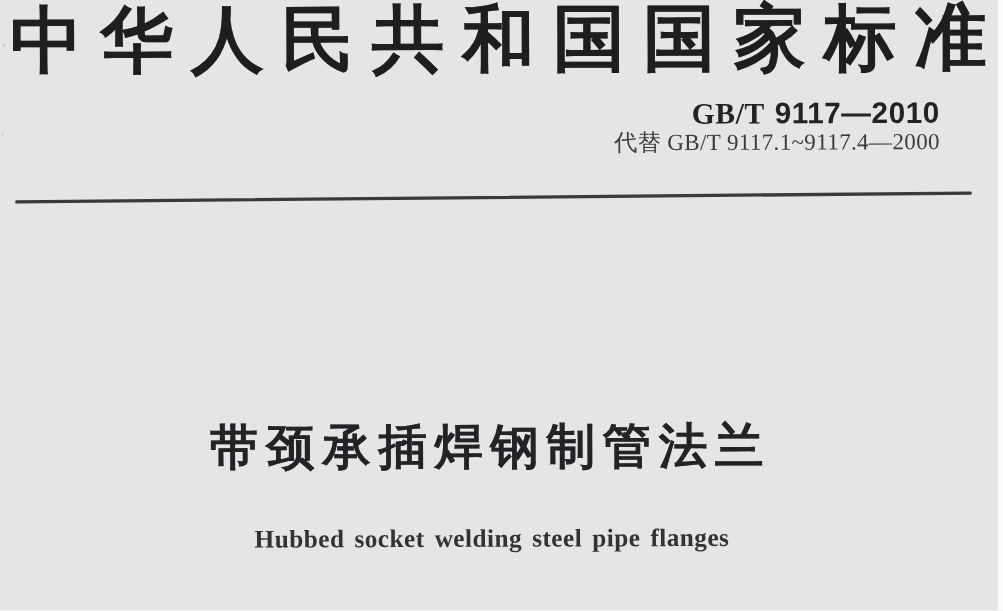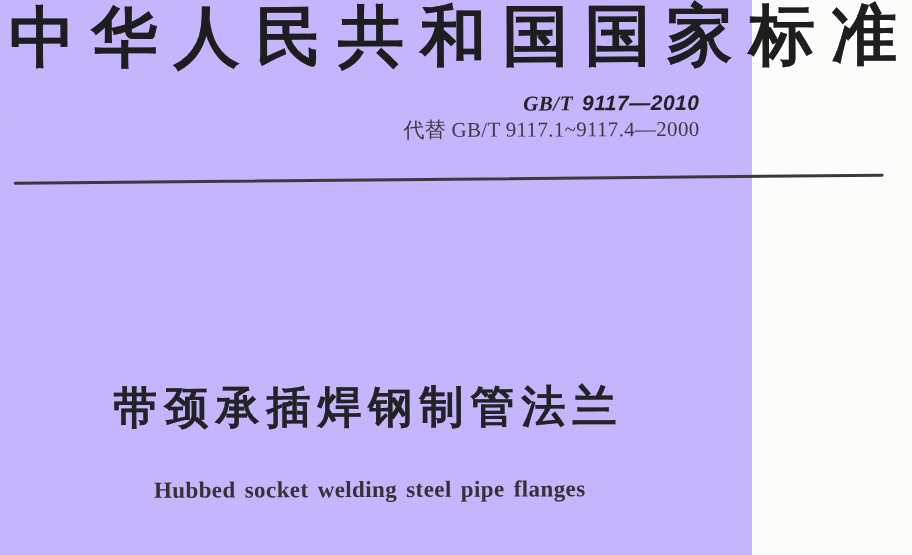--- a/index.html
+++ b/index.html
@@ -5,24 +5,25 @@
   html, body {
     margin: 0;
     padding: 0;
     width: 912px;
     height: 555px;
     overflow: hidden;
     background: #fcfcfa;
   }
   .page {
     position: relative;
-    width: 752px;
+    width: 880px;
     height: 555px;
-    background: #c4b5fd;
+    background: #e5e5e5;
     font-family: "Liberation Serif", "DejaVu Serif", serif;
+    padding-left: 27px;
   }
   
   .scan {
     position: absolute;
     inset: 0;
     transform: rotate(-0.2deg);
   }
   .header-title {
     position: absolute;
     left: 10px;
@@ -39,26 +40,25 @@
     text-shadow: 0 0 0.6px rgba(30,30,33,0.55);
   }
   .code-block {
     position: absolute;
     right: 52px;
     top: 90px;
     text-align: right;
   }
   .code-line {
     font-weight: 700;
-    font-size: 21px;
+    font-size: 27px;
     line-height: 28px;
     color: #232326;
     letter-spacing: 0.5px;
     white-space: nowrap;
-    font-style: italic;
   }
   .code-prefix { font-family: "Liberation Serif", "DejaVu Serif", serif; }
   .code-number { font-family: "Liberation Sans", "DejaVu Sans", sans-serif; margin-left: 9px; }
   .replaces-note {
     margin-top: 2px;
     font-family: "Liberation Serif", "DejaVu Serif", serif;
     font-size: 21px;
     line-height: 20px;
     color: #3c3c40;
     letter-spacing: 0.3px;

